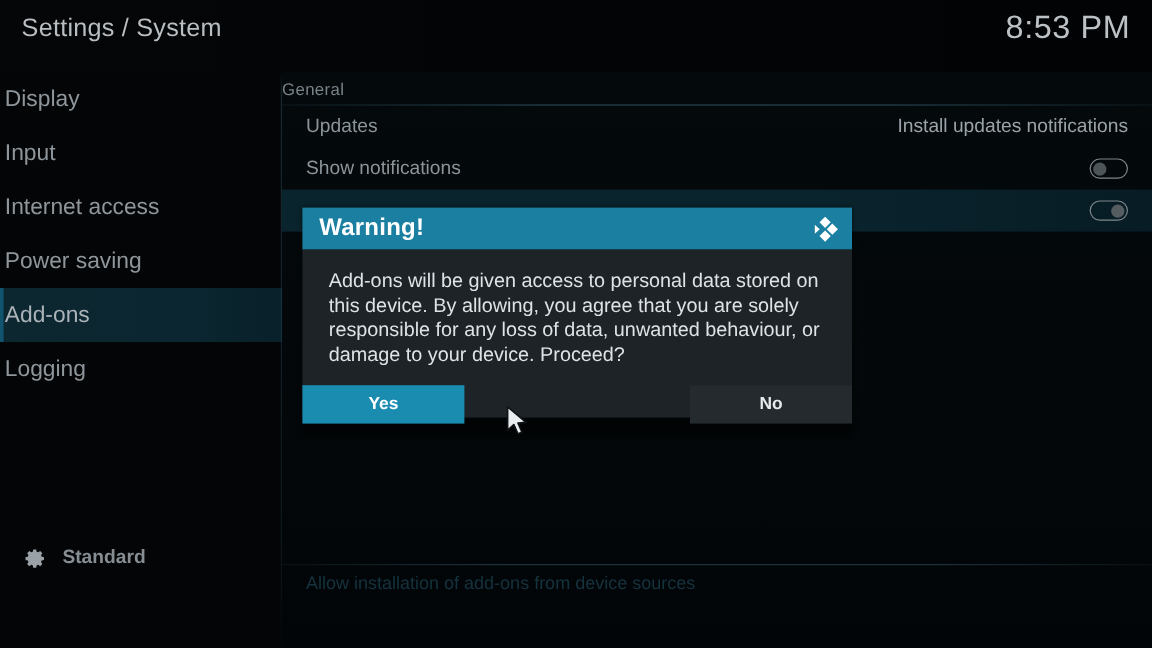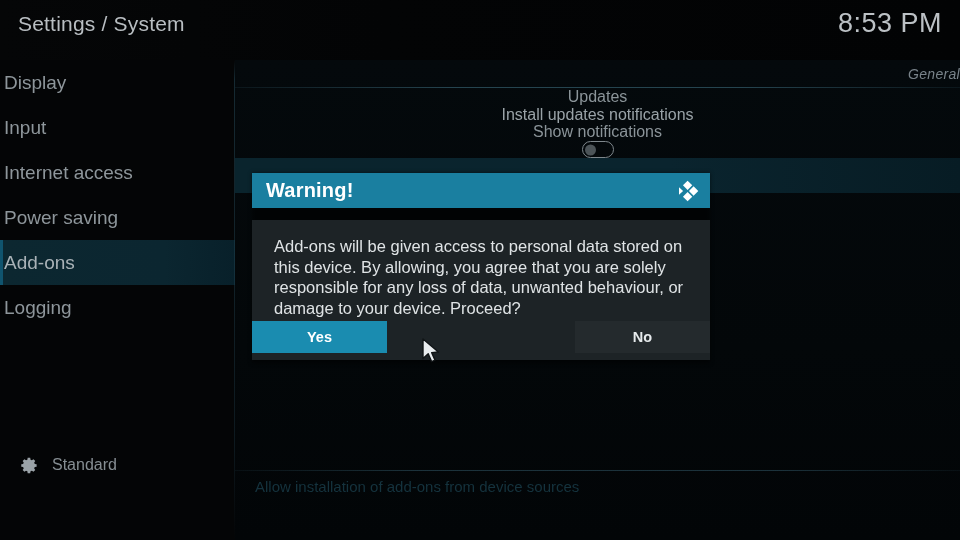--- a/index.html
+++ b/index.html
@@ -72,20 +72,21 @@
     background: #10546e;
   }
 
   .profile {
     position: absolute;
     left: 0; top: 385px;
     width: 235px; height: 40px;
     display: flex;
     align-items: center;
     padding-left: 20px;
+    font-weight: bold;
   }
   .gear {
     width: 19px; height: 19px;
     position: relative;
     flex: none;
     margin-right: 13px;
   }
   .gear svg { display: block; }
   .profile-label {
     font-size: 16px;
@@ -104,22 +105,21 @@
   .content {
     position: absolute;
     left: 235px; top: 60px;
     width: 725px; height: 480px;
     background: linear-gradient(to bottom, #04090c 0%, #030709 60%, #020507 100%);
   }
 
   .content-header {
     position: relative;
     height: 28px;
-    text-align: right;
-    font-style: italic;
+    text-align: left;
   }
   .content-header .ch-title {
     font-size: 14px;
     color: #79838a;
     line-height: 28px;
     letter-spacing: .3px;
   }
   .hrule-top {
     position: absolute;
     left: 0; bottom: 0;
@@ -131,21 +131,20 @@
     position: absolute;
     left: 0; top: 28px;
     width: 725px;
   }
   .srow {
     position: relative;
     height: 35px;
     display: flex;
     align-items: center;
     padding: 0 20px;
-    flex-direction: column;
   }
   .srow.selected {
     background: linear-gradient(to right, #0a242d 0%, #0a242e 60%, #071c24 100%);
   }
   .srow-label {
     font-size: 16px;
     color: #8b9499;
     flex: 1;
     white-space: nowrap;
   }
@@ -218,21 +217,20 @@
     letter-spacing: .2px;
   }
   .kodi-logo { width: 26px; height: 26px; flex: none; }
   .kodi-logo svg { display: block; }
 
   .dlg-body {
     background: #1d2326;
     padding: 16px 22px 0 22px;
     height: 140px;
     position: relative;
-    margin-top: 12px;
   }
   .dlg-text {
     font-size: 16.5px;
     line-height: 20.5px;
     color: #dfe3e5;
   }
   .dlg-btn {
     width: 135px;
     height: 32px;
     line-height: 32px;

